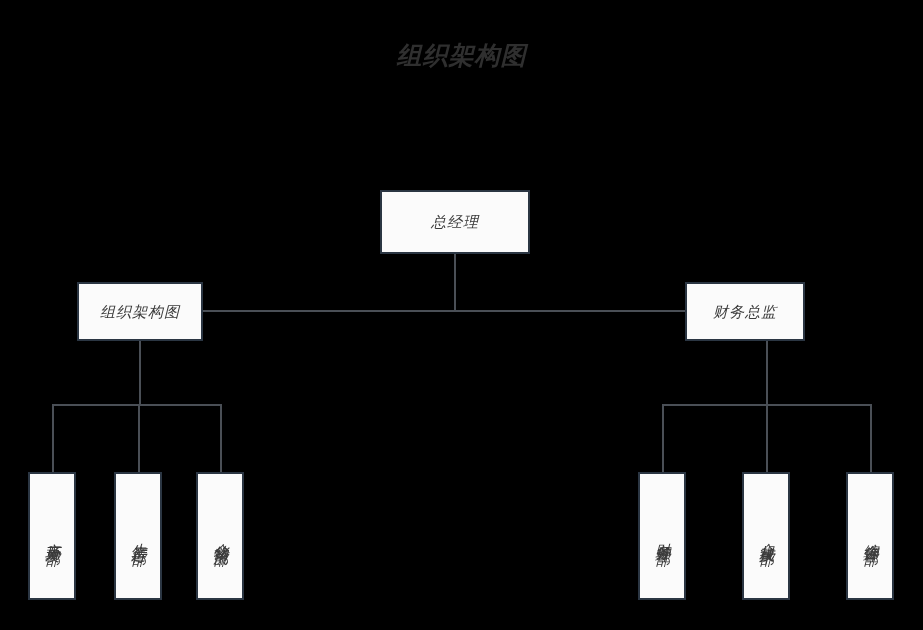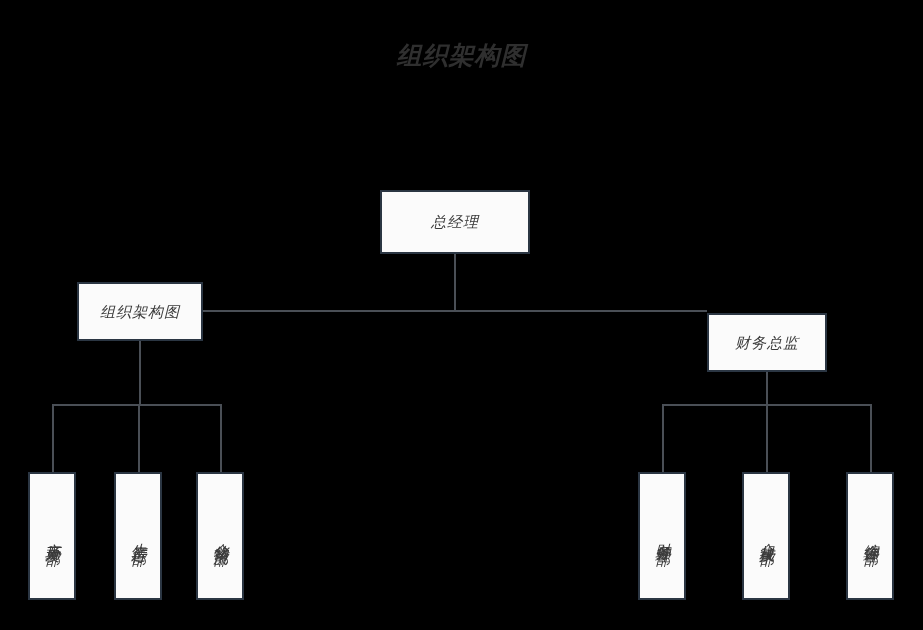--- a/index.html
+++ b/index.html
@@ -95,21 +95,21 @@
   <div class="connector v" style="left:870px; top:404px; height:69px;"></div>
 
   <div class="node horizontal" style="left:380px; top:150px; width:150px; height:64px;margin-top:40px;">
     <span class="node-label">总经理</span>
   </div>
 
   <div class="node horizontal" style="left:77px; top:282px; width:126px; height:59px;">
     <span class="node-label">组织架构图</span>
   </div>
 
-  <div class="node horizontal" style="left:707px; top:282px; width:120px; height:59px;margin-top:31px;">
+  <div class="node horizontal" style="left:685px; top:282px; width:120px; height:59px;">
     <span class="node-label">财务总监</span>
   </div>
 
   <div class="node vertical" style="left:28px; top:472px; width:48px; height:128px;">
     <span class="node-label">市场开发部</span>
   </div>
 
   <div class="node vertical" style="left:114px; top:472px; width:48px; height:128px;">
     <span class="node-label">生产运行部</span>
   </div>

